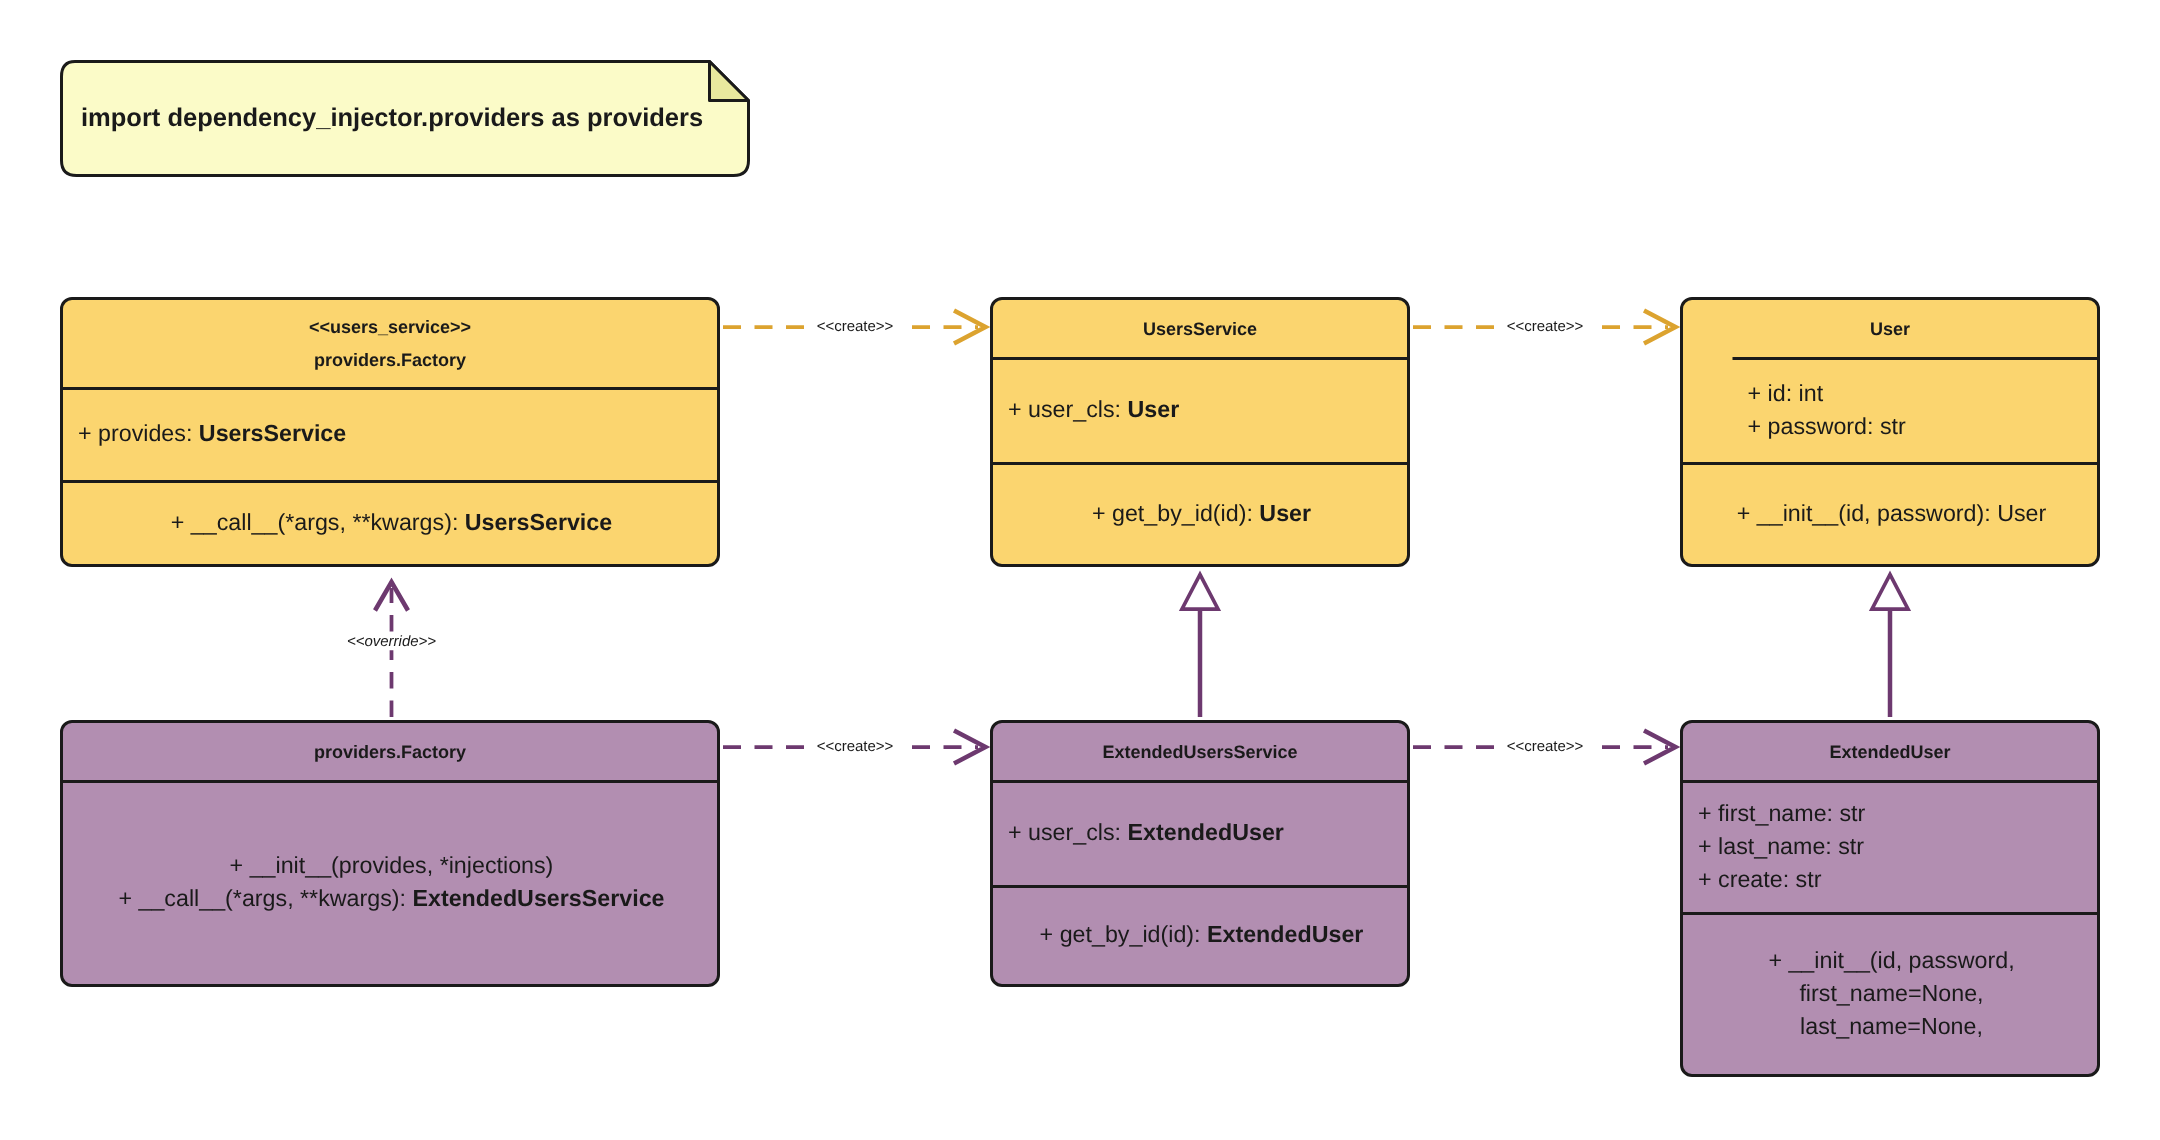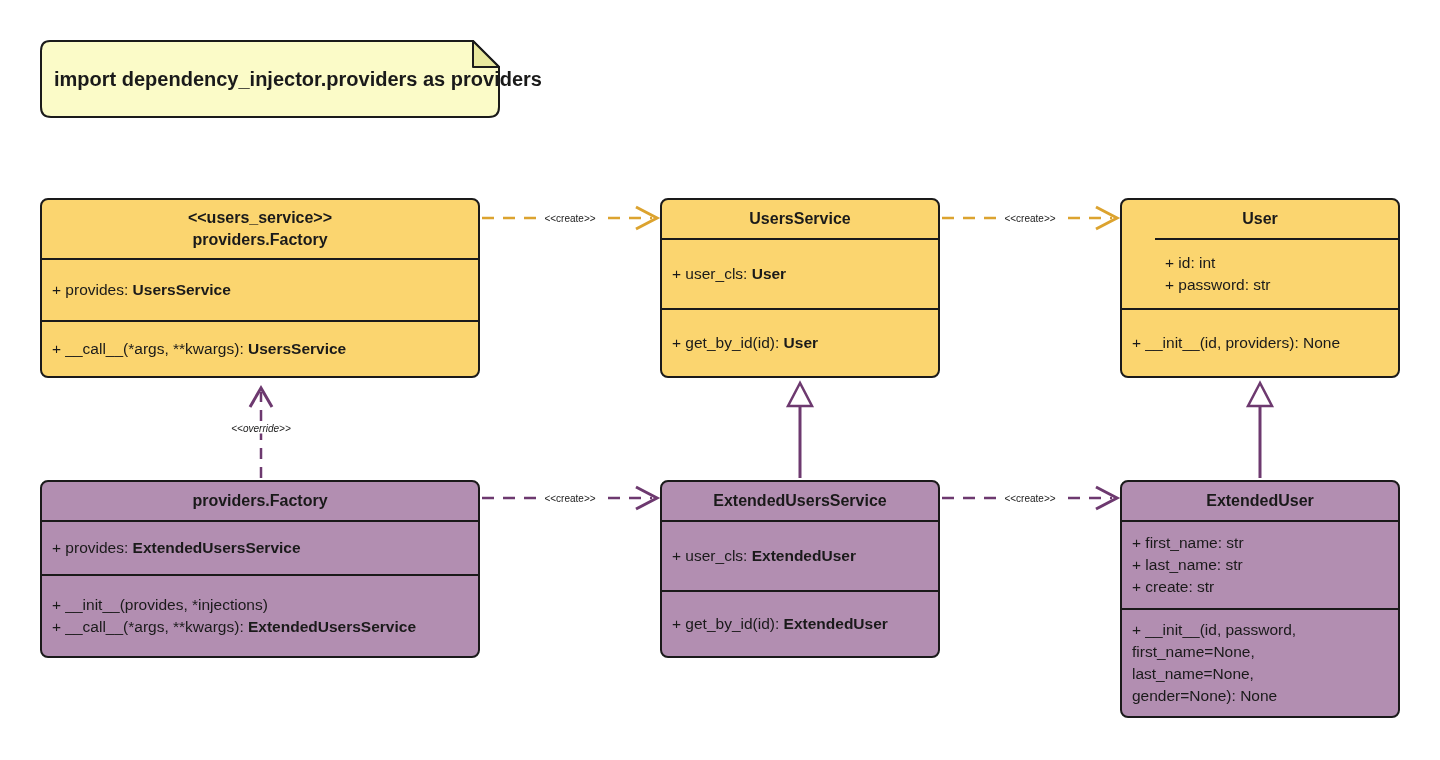--- a/index.html
+++ b/index.html
@@ -27,21 +27,21 @@
   }
   .note svg { position: absolute; inset: 0; }
   .note-text {
     position: absolute;
     left: 14px;
     top: 0;
     height: 100%;
     display: flex;
     align-items: center;
     font-weight: bold;
-    font-size: 20px;
+    font-size: 17px;
     white-space: nowrap;
   }
 
   
   .uml-class {
     position: absolute;
     box-sizing: border-box;
     border: 2px solid #1a1a1a;
     border-radius: 8px;
     overflow: hidden;
@@ -50,35 +50,35 @@
   }
   .uml-class.yellow { background: #FBD56F; }
   .uml-class.purple { background: #B28EB1; }
 
   .uml-header {
     display: flex;
     flex-direction: column;
     justify-content: center;
     align-items: center;
     font-weight: bold;
-    font-size: 16px;
+    font-size: 12px;
     line-height: 22px;
     flex: 0 0 auto;
   }
   .uml-section {
     border-top: 2px solid #1a1a1a;
     display: flex;
     flex-direction: column;
     justify-content: center;
     padding: 0 8px 0 10px;
     font-size: 15.5px;
     line-height: 22px;
     flex: 0 0 auto;
   }
-  .uml-section.grow { flex: 1 1 auto; }
+  .uml-section.grow { flex: 1 1 auto; text-align: center; }
   .member-line { white-space: nowrap; }
   .type { font-weight: bold; }
 
   
   .edges {
     position: absolute;
     inset: 0;
     pointer-events: none;
   }
   .edge-label {
@@ -160,30 +160,27 @@
 
   <div class="uml-class yellow" style="left:1120px; top:198px; width:280px; height:180px;">
     <div class="uml-header" style="height:38px;">
       <div>User</div>
     </div>
     <div class="uml-section" style="height:68px;margin-left:33px;">
       <div class="member-line"><span>+ id: int</span></div>
       <div class="member-line"><span>+ password: str</span></div>
     </div>
     <div class="uml-section grow">
-      <div class="member-line"><span>+ __init__(id, providers): None</span></div>
+      <div class="member-line"><span>+ __init__(id, password): User</span></div>
     </div>
   </div>
 
   <div class="uml-class purple" style="left:40px; top:480px; width:440px; height:178px;">
     <div class="uml-header" style="height:38px;">
       <div>providers.Factory</div>
-    </div>
-    <div class="uml-section" style="height:52px;">
-      <div class="member-line"><span>+ provides: </span><span class="type">ExtendedUsersService</span></div>
     </div>
     <div class="uml-section grow">
       <div class="member-line"><span>+ __init__(provides, *injections)</span></div>
       <div class="member-line"><span>+ __call__(*args, **kwargs): </span><span class="type">ExtendedUsersService</span></div>
     </div>
   </div>
 
   <div class="uml-class purple" style="left:660px; top:480px; width:280px; height:178px;">
     <div class="uml-header" style="height:38px;">
       <div>ExtendedUsersService</div>
@@ -202,17 +199,16 @@
     </div>
     <div class="uml-section" style="height:86px;">
       <div class="member-line"><span>+ first_name: str</span></div>
       <div class="member-line"><span>+ last_name: str</span></div>
       <div class="member-line"><span>+ create: str</span></div>
     </div>
     <div class="uml-section grow">
       <div class="member-line">+ __init__(id, password,</div>
       <div class="member-line">first_name=None,</div>
       <div class="member-line">last_name=None,</div>
-      <div class="member-line">gender=None): None</div>
     </div>
   </div>
 
 </div>
 
 </body></html>

